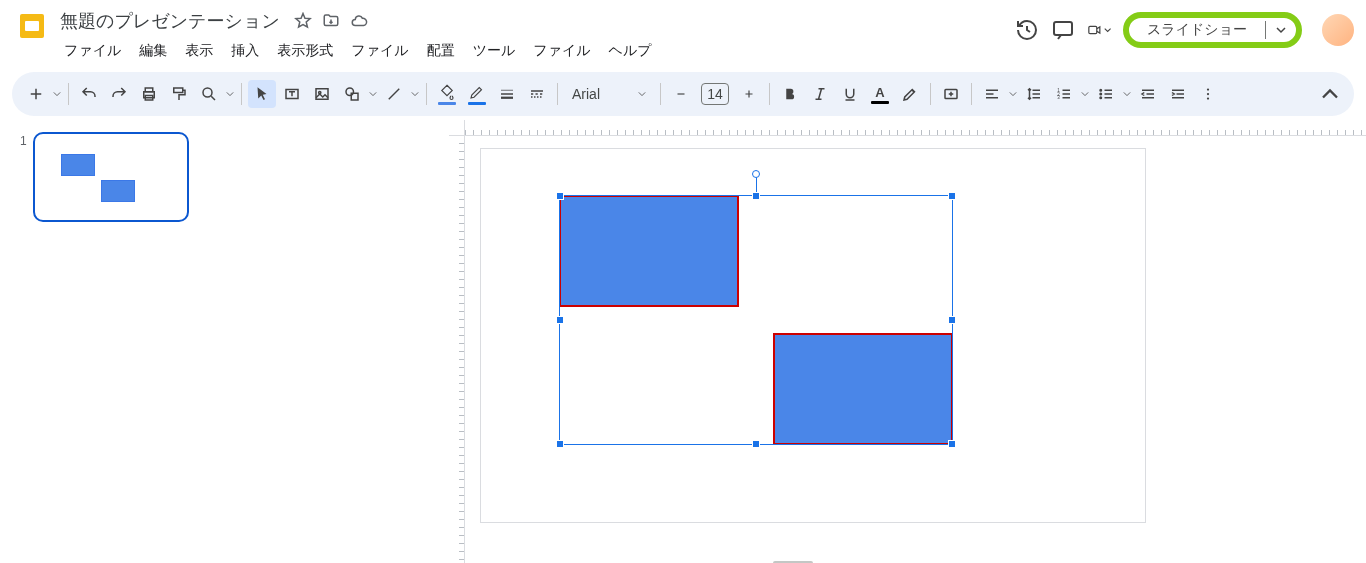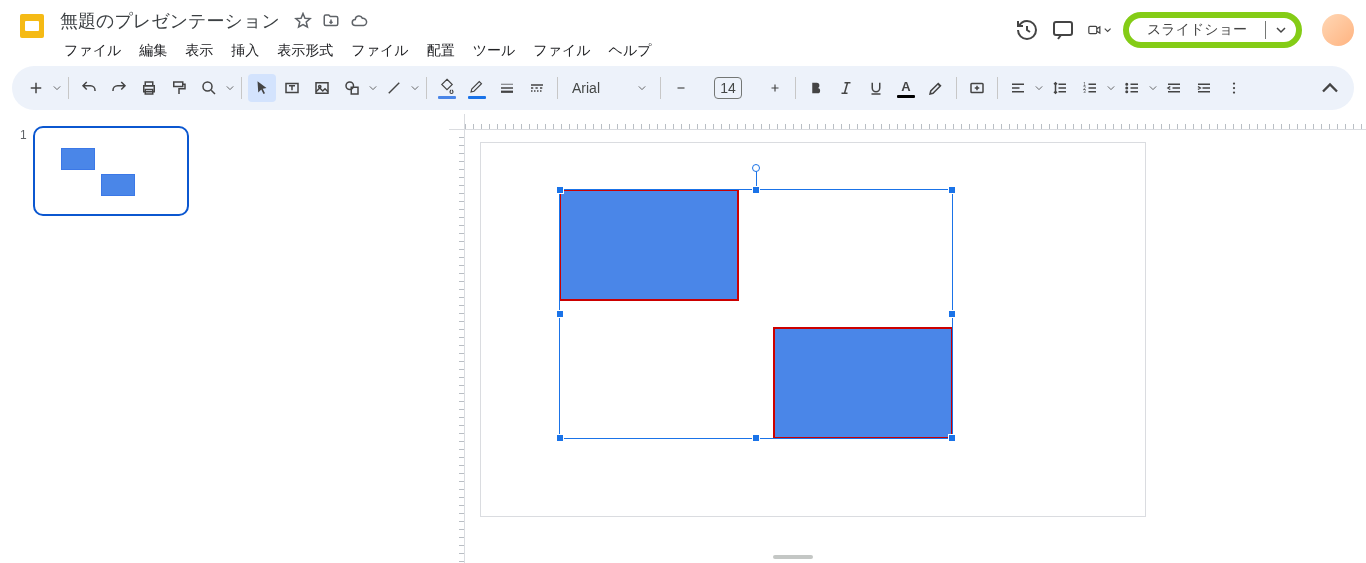--- a/index.html
+++ b/index.html
@@ -17,28 +17,28 @@
 .menu-item { font-size:14px; color:#202124; padding:4px 8px; cursor:pointer; border-radius:4px; }
 .header-right { display:flex; align-items:center; gap:12px; padding-top:6px; }
 .hicon { width:24px; height:24px; color:#5f6368; cursor:pointer; display:flex; align-items:center; justify-content:center; }
 .meet-btn { display:flex; align-items:center; gap:2px; }
 .slideshow-btn { display:flex; align-items:center; border:6px solid #84cc16; border-radius:20px; height:36px; cursor:pointer;justify-content:center; }
 .slideshow-main { padding:0 18px; font-size:14px; color:#444; }
 .slideshow-drop { border-left:1px solid #747775; padding:0 10px; color:#444; }
 .share-btn { display:flex; align-items:center; gap:6px; background:#c2e7ff; border-radius:20px; height:36px; padding:0 18px; cursor:pointer; font-size:14px; color:#001d35; }
 .avatar { width:32px; height:32px; border-radius:50%; background:linear-gradient(135deg,#ffd7b5,#ffb380); margin-left:8px; }
 
-.toolbar { margin:0 12px 0 12px; background:#edf2fa; border-radius:24px; height:44px; display:flex; align-items:center; padding:0 10px; gap:2px; }
+.toolbar { margin:6px 12px 0 12px; background:#edf2fa; border-radius:24px; height:44px; display:flex; align-items:center; padding:0 10px; gap:2px; }
 .tbtn { width:28px; height:28px; display:flex; align-items:center; justify-content:center; border-radius:4px; cursor:pointer; color:#444746; }
 .tbtn svg { width:18px; height:18px; }
 .tbtn.small svg { width:14px; height:14px; }
 .tsep { width:1px; height:22px; background:#c7c7c7; margin:0 4px; }
 .tdrop { width:10px; display:flex; align-items:center; justify-content:center; cursor:pointer; color:#444746; }
 .font-sel { display:flex; align-items:center; gap:20px; padding:0 8px; cursor:pointer; font-size:14px; color:#444746; width:90px; justify-content:space-between; }
-.fontsize { display:flex; align-items:center; gap:19px; }
+.fontsize { display:flex; align-items:center; gap:6px; }
 .fontsize-input { width:28px; height:22px; border:1px solid #747775; border-radius:4px; text-align:center; font-size:14px; color:#444746; background:transparent; }
 .color-swatch { width:18px; height:3px; border-radius:1px; }
 .fill-swatch { background:#4a86e8; }
 .line-swatch { background:#1a73e8; }
 .textcolor-swatch { background:#000; }
 .textcolor-btn, .fill-btn, .line-btn { display:flex; flex-direction:column; align-items:center; gap:1px; }
 .toolbar-spacer { flex:1; }
 .collapse-btn { width:28px; height:28px; display:flex; align-items:center; justify-content:center; cursor:pointer; color:#444746; }
 
 .workspace { display:flex; height:calc(100% - 112px); margin-top:4px; }

